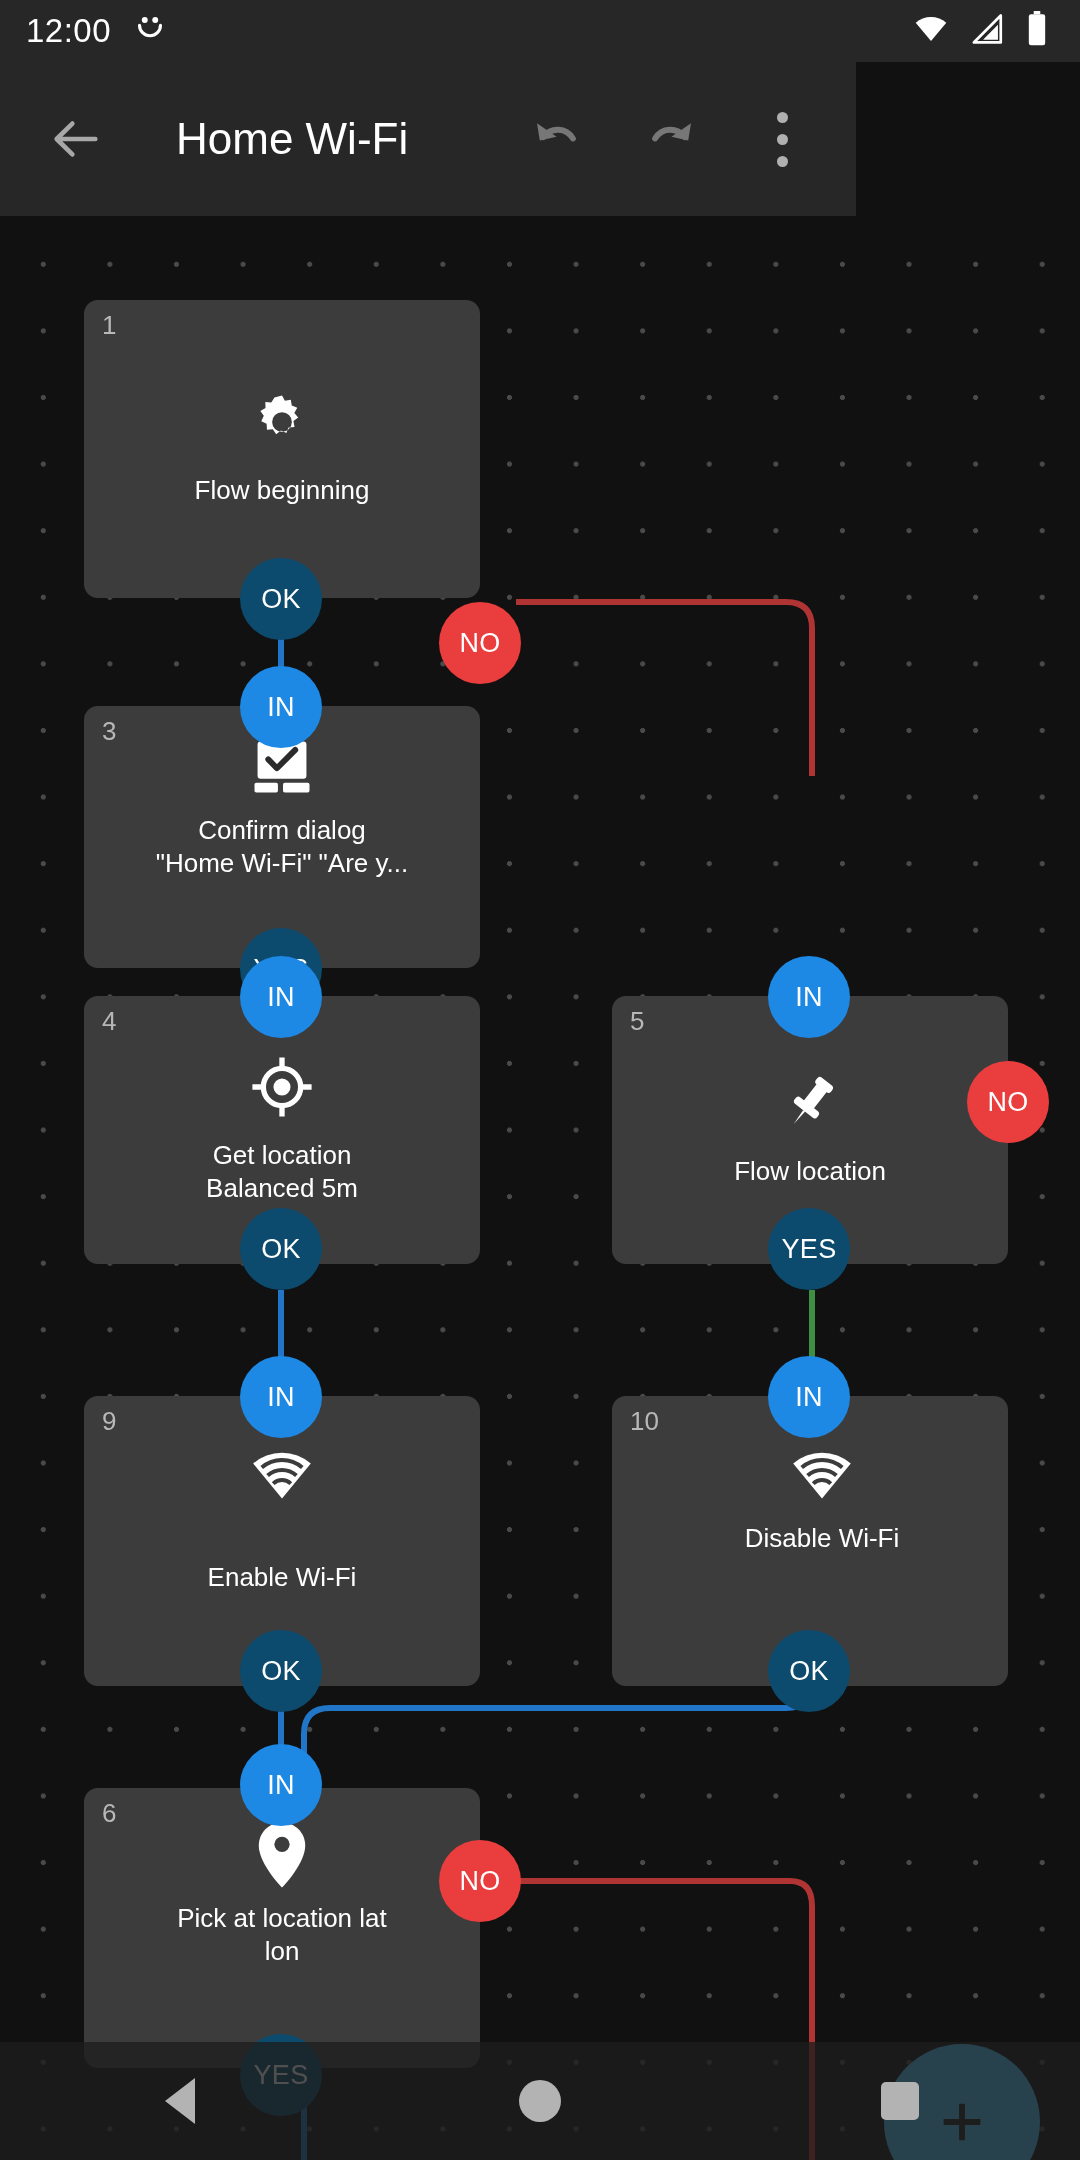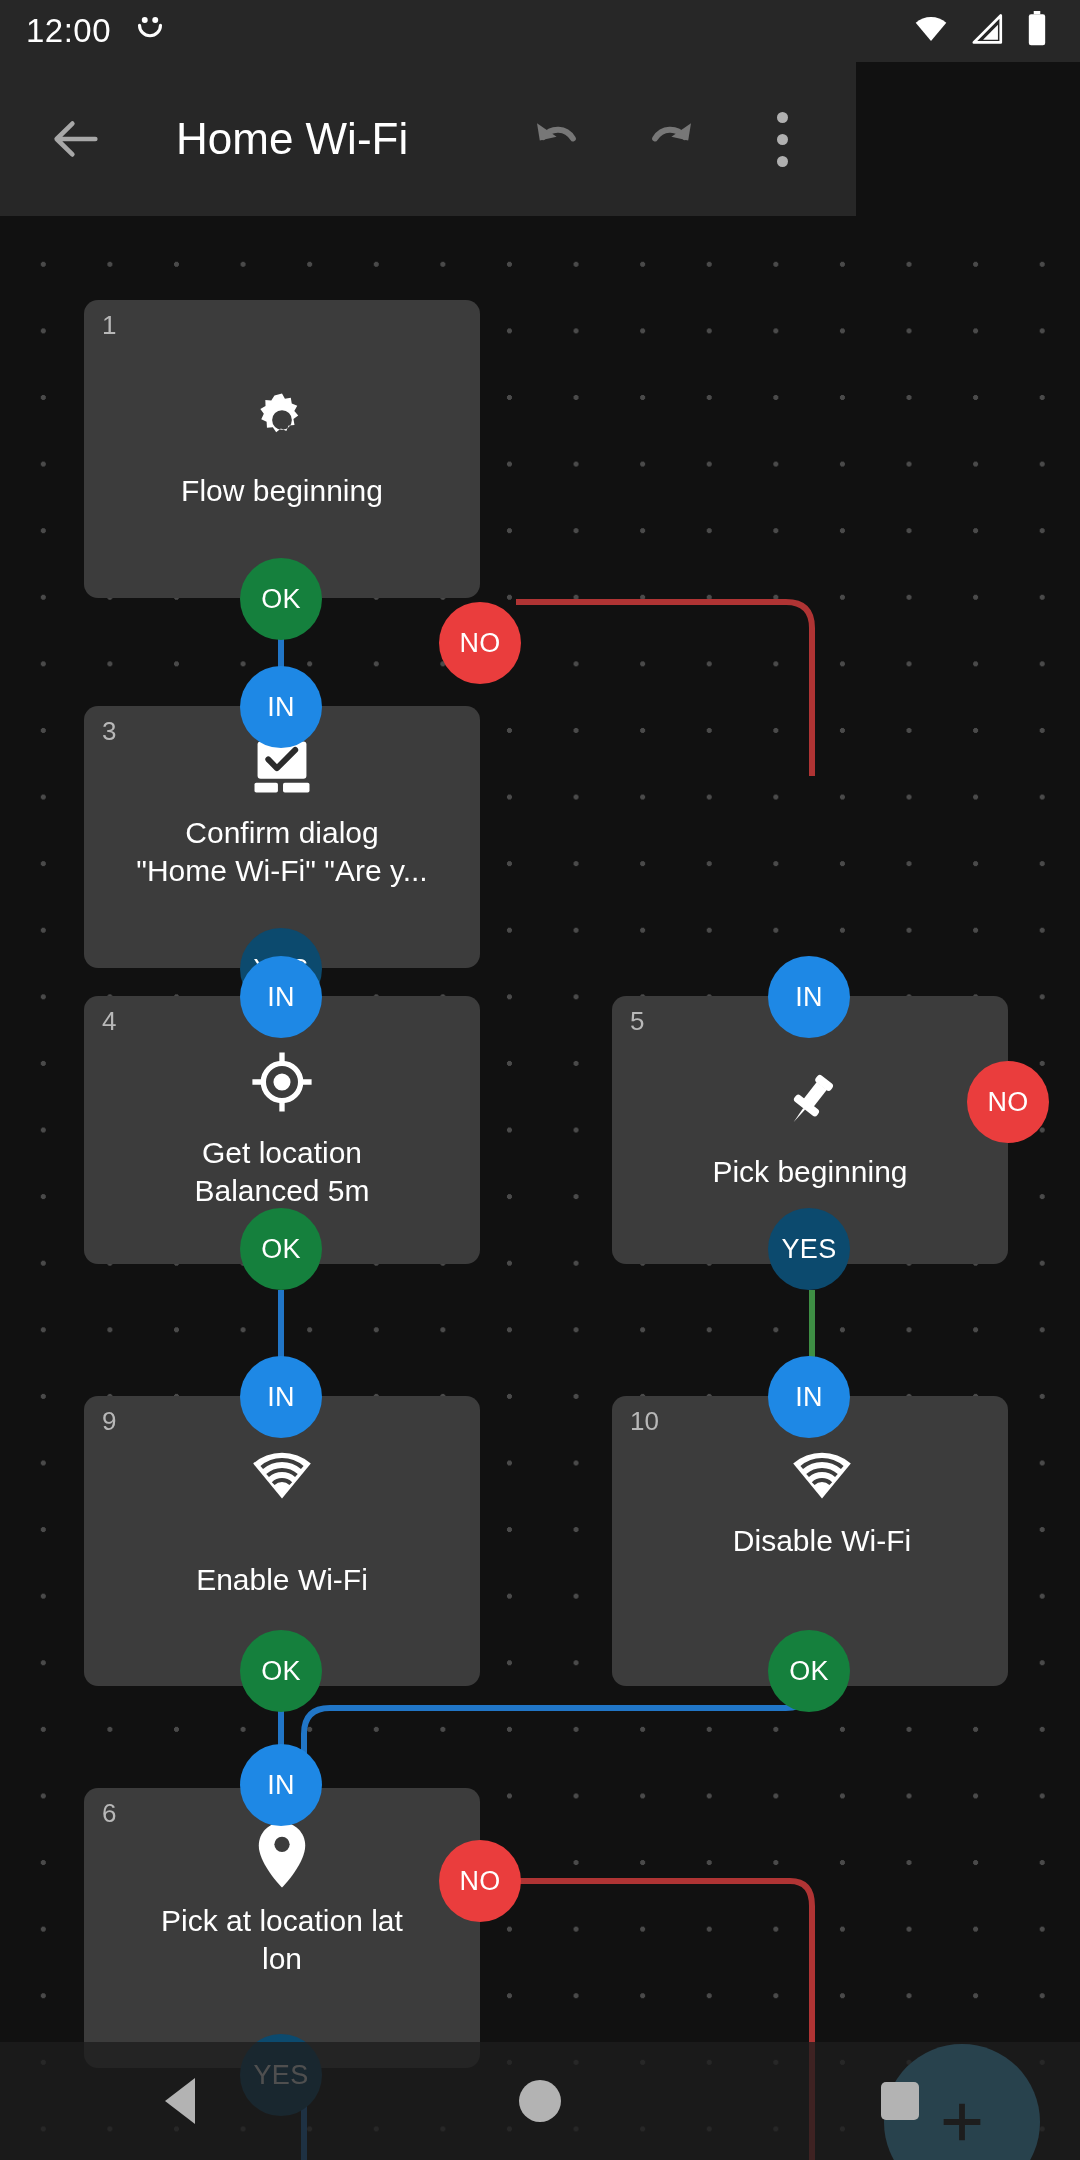--- a/index.html
+++ b/index.html
@@ -55,30 +55,30 @@
   .node-num {
     position: absolute; left: 18px; top: 12px;
     color: #b8b8b8; font-size: 26px; line-height: 1;
   }
   .node-body {
     position: absolute; left: 0; right: 0; top: 0; bottom: 0;
     display: flex; flex-direction: column; align-items: center; justify-content: center;
     padding: 8px 10px;
   }
   .node-icon { width: 64px; height: 64px; display: flex; align-items: center; justify-content: center; margin-bottom: 20px; }
-  .node-label { color: #ffffff; font-size: 30px; text-align: center; line-height: 1.28; white-space: pre-line; }
+  .node-label { color: #ffffff; font-size: 26px; text-align: center; line-height: 1.28; white-space: pre-line; }
 
   
   .port {
     position: absolute; border-radius: 50%;
     display: flex; align-items: center; justify-content: center;
     color: #ffffff; font-size: 27px; letter-spacing: .3px;
   }
   .port.in  { background: #1e88e5; }
-  .port.ok  { background: #15803d; }
+  .port.ok  { background: #0c4a6e; }
   .port.yes { background: #0c4a6e; }
   .port.no  { background: #ea3d3d; }
 
   
   #fab {
     position: absolute; width: 156px; height: 156px; border-radius: 50%;
     background: #4ec3f7; display: flex; align-items: center; justify-content: center;
   }
 
   
@@ -251,21 +251,21 @@
         <div class="node-icon">
           <svg width="66" height="66" viewBox="0 0 24 24">
             <g transform="rotate(38 12 12)">
               <rect x="8.4" y="1.8" width="7.2" height="3.2" rx="1.3" fill="#ffffff"></rect>
               <rect x="9.6" y="4.8" width="4.8" height="8.2" fill="#ffffff"></rect>
               <rect x="6.6" y="12.6" width="10.8" height="3.1" rx="1.3" fill="#ffffff"></rect>
               <path d="M11.6 15.6h.9l-.45 6.4z" fill="#ffffff"></path>
             </g>
           </svg>
         </div>
-        <div class="node-label">Pick beginning</div>
+        <div class="node-label">Flow location</div>
       </div>
       <div class="port in" style="left:156px; top:-40px; width:82px; height:82px;">
         <span>IN</span>
       </div>
       <div class="port no" style="left:355px; top:65px; width:82px; height:82px;">
         <span>NO</span>
       </div>
       <div class="port yes" style="left:156px; top:212px; width:82px; height:82px;">
         <span>YES</span>
       </div>

